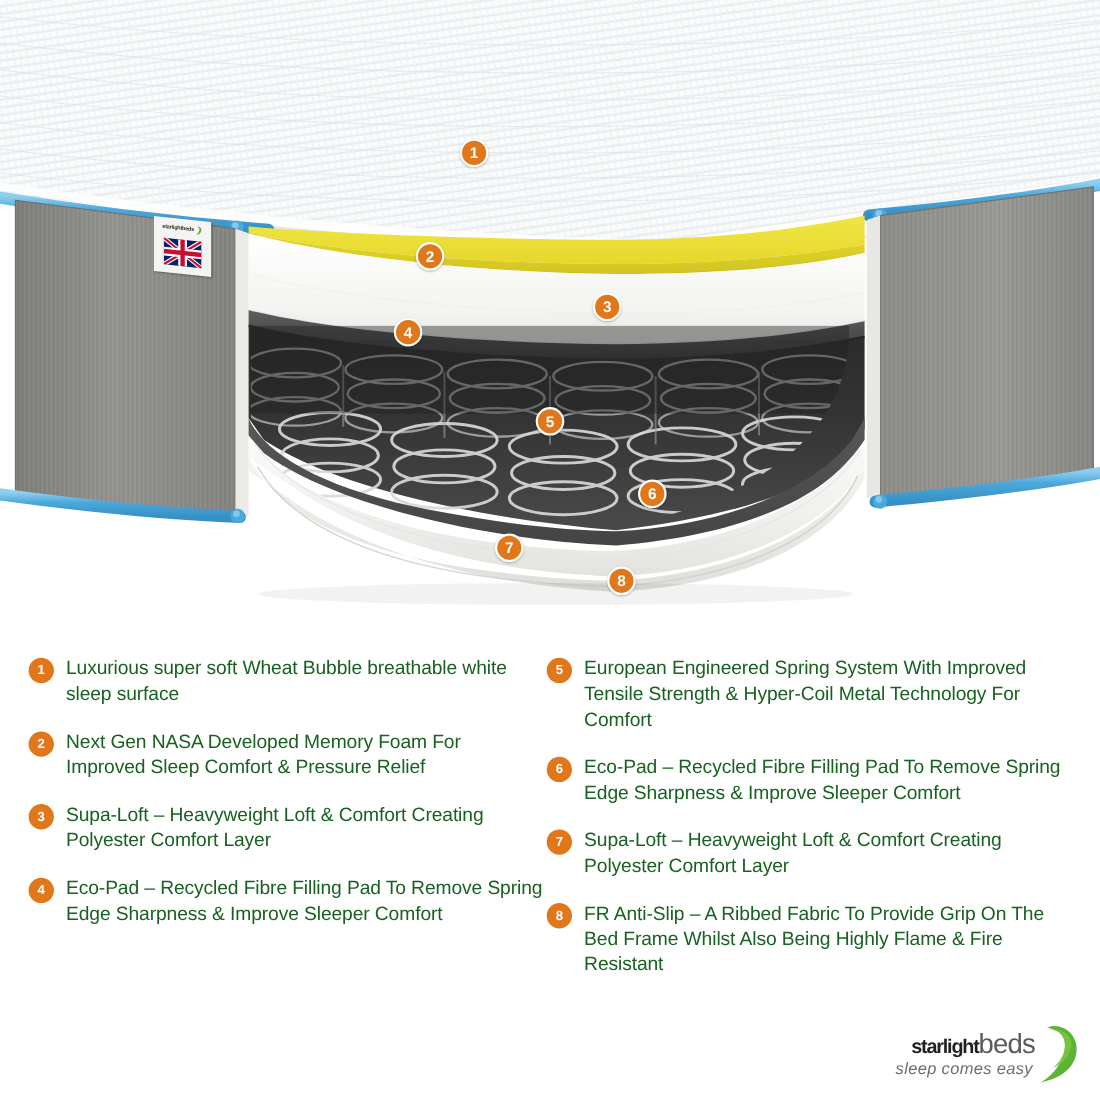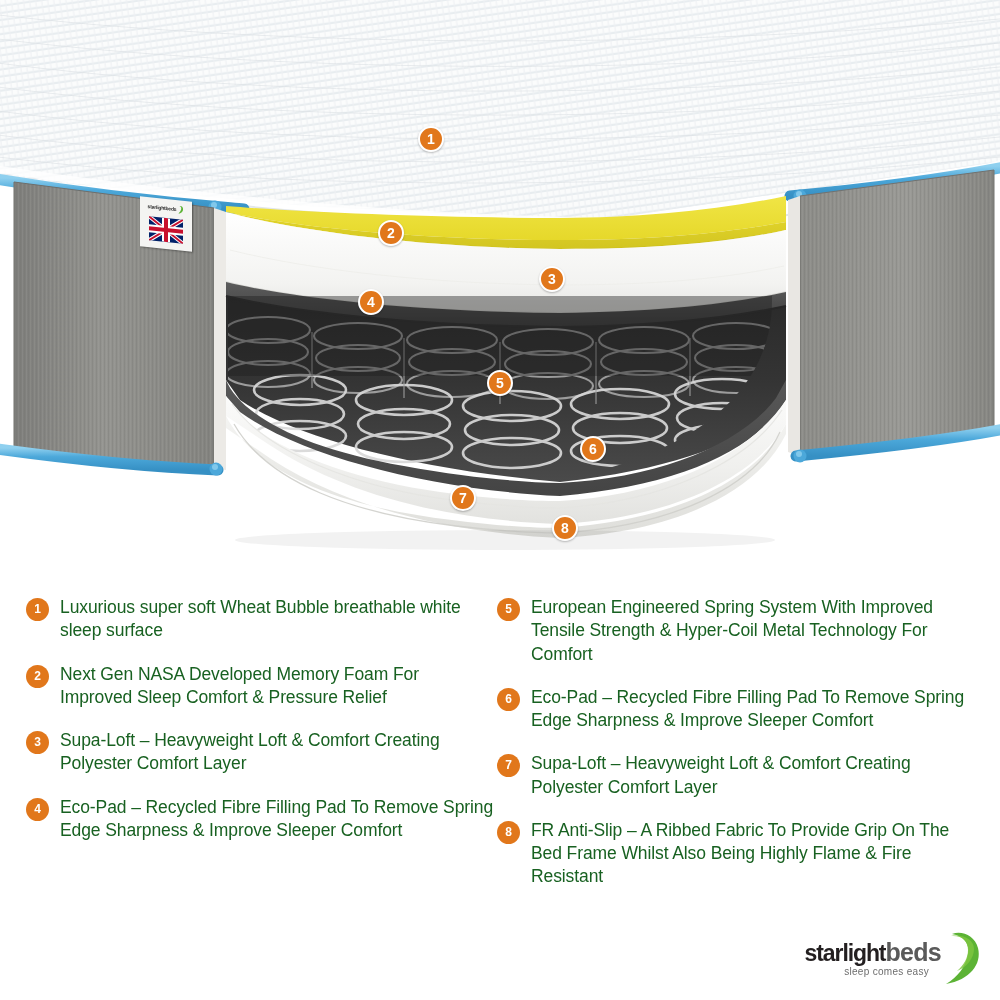--- a/index.html
+++ b/index.html
@@ -153,34 +153,35 @@
     align-items: center;
   }
   .logo-wordmark {
     display: flex;
     flex-direction: column;
     align-items: flex-end;
     margin-right: 2px;
   }
   .logo-name { line-height: 1; white-space: nowrap; }
   .logo-name .star {
-    font-size: 23px; font-weight: bold; color: #231f20;
+    font-size: 18px; font-weight: bold; color: #231f20;
     letter-spacing: -1.1px;
   }
   .logo-name .beds {
-    font-size: 25px; font-weight: bold; color: #5a5a5a;
+    font-size: 25px; font-weight: normal; color: #5a5a5a;
     letter-spacing: -0.7px;
   }
   .logo-tagline {
-    font-size: 10px;
+    font-size: 15px;
     color: #6d6d6d;
     letter-spacing: 0.3px;
     margin-top: 1px;
-    margin-right: 12px;
+    margin-right: 2px;
     white-space: nowrap;
+    font-style: italic;
   }
   .logo-mark { width: 44px; height: 56px; margin-left: -3px; }
 </style>
 </head>
 <body>
 
 <div id="mattress-illustration">
 
   <svg id="mattress-svg" width="1000" height="565" viewBox="0 0 1000 565">
     <defs>

